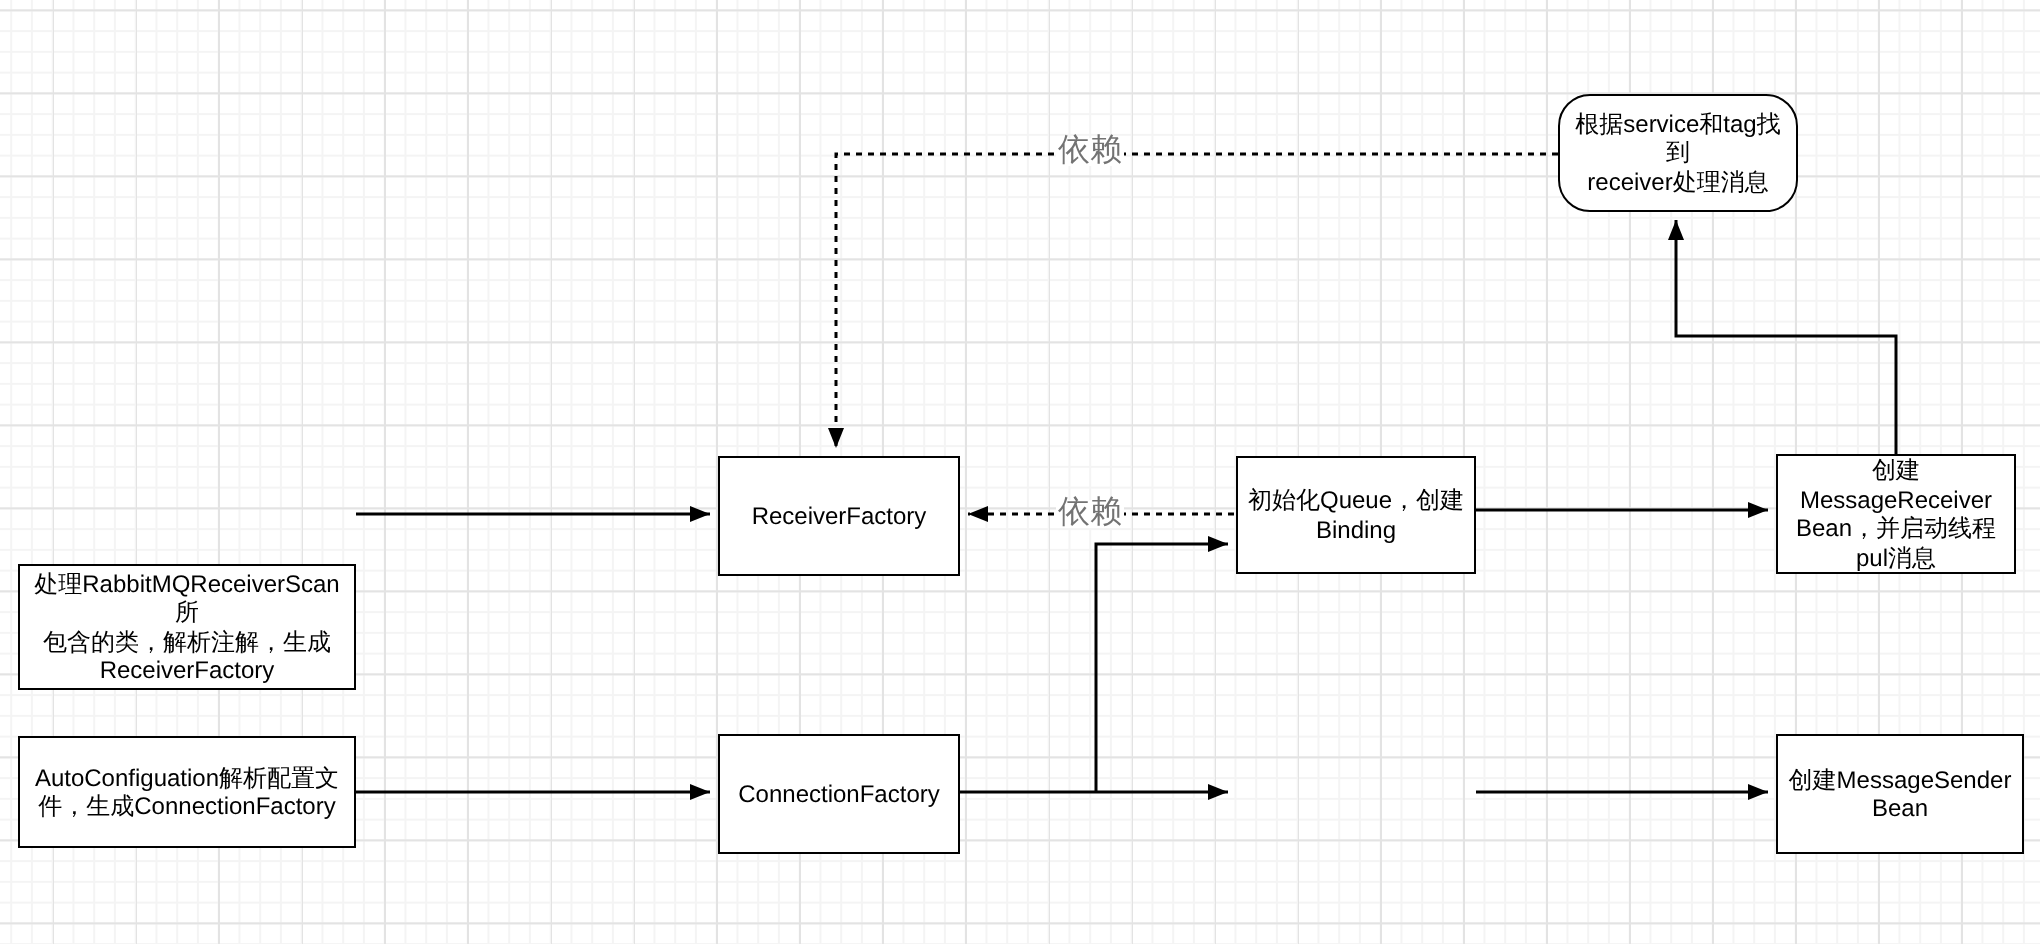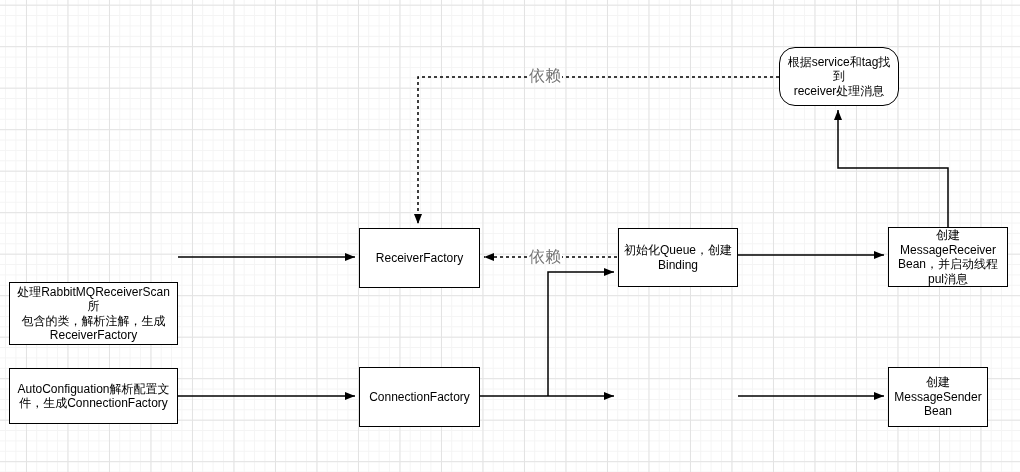--- a/index.html
+++ b/index.html
@@ -109,20 +109,20 @@
 
   <div class="node" style="left:779px; top:47px; width:120px; height:59px;border-radius:16px;">根据service和tag找到
 receiver处理消息</div>
 
   <div class="node" style="left:9px; top:368px; width:169px; height:56px;">AutoConfiguation解析配置文
 件，生成ConnectionFactory</div>
 
   <div class="node" style="left:359px; top:367px; width:121px; height:60px;text-align:right;">ConnectionFactory</div>
 
 
-  <div class="node" style="left:888px; top:367px; width:100px; height:60px;">创建MessageSender
+  <div class="node" style="left:888px; top:367px; width:124px; height:60px;">创建MessageSender
 Bean</div>
 
   <div class="edge-label" style="left:545px; top:76px;">依赖</div>
 
   <div class="edge-label" style="left:545px; top:257px;">依赖</div>
 
 </div>
 
 </body></html>

